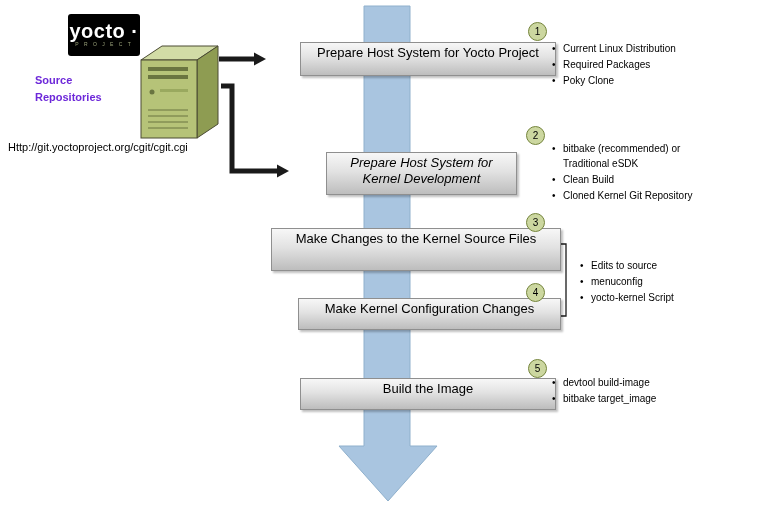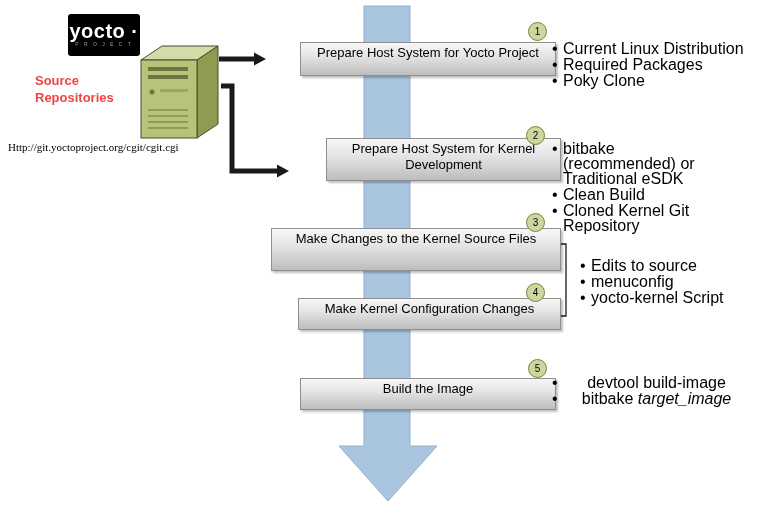--- a/index.html
+++ b/index.html
@@ -16,69 +16,69 @@
   .logo{
     position:absolute;left:68px;top:14px;width:72px;height:42px;
     background:#000;border-radius:3px;
     display:flex;flex-direction:column;align-items:center;justify-content:center;
   }
   .logo-word{color:#fff;font-size:20px;font-weight:bold;letter-spacing:0.5px;line-height:16px;}
   .logo-sub{color:#9aa27a;font-size:5px;letter-spacing:2px;margin-top:2px;}
 
   .src-title{
     position:absolute;left:35px;top:72px;
-    font-size:13px;font-weight:bold;color:#ef4444;
+    font-size:11px;font-weight:bold;color:#6d28d9;
     white-space:pre-line;line-height:17px;
   }
   .src-url{
     position:absolute;left:8px;top:141px;
-    font-size:11px;color:#000;font-family:Liberation Serif, serif;
+    font-size:11px;color:#000;
   }
 
   
   .stepbox{
     position:absolute;
     background:linear-gradient(180deg,#f7f7f7 0%,#e2e2e2 45%,#bdbdbd 100%);
     border:1px solid #8f8f8f;
     box-shadow:1.5px 1.5px 2px rgba(0,0,0,0.25);
     display:flex;align-items:flex-start;justify-content:center;
     text-align:center;font-size:13px;color:#000;line-height:16px;
     box-sizing:border-box;padding:2px 6px;margin-left:36px;
   }
   #box1{left:264px;top:42px;width:256px;height:34px;}
-  #box2{left:290px;top:138px;width:235px;height:43px;}
+  #box2{left:290px;top:152px;width:191px;height:43px;font-style:italic;}
   #box3{left:235px;top:228px;width:290px;height:43px;}
   #box4{left:262px;top:298px;width:263px;height:32px;}
   #box5{left:264px;top:378px;width:256px;height:32px;}
 
   
   .badge{
     position:absolute;width:19px;height:19px;border-radius:50%;
     background:#ccd7a0;border:1px solid #75853c;
     display:flex;align-items:center;justify-content:center;
     font-size:10px;color:#000;box-sizing:border-box;
   }
   #badge1{left:528px;top:22px;}
   #badge2{left:526px;top:126px;}
   #badge3{left:526px;top:213px;}
   #badge4{left:526px;top:283px;}
   #badge5{left:528px;top:359px;}
 
   
   .blist{
     position:absolute;list-style:none;margin:0;padding:0;
-    font-size:16px;color:#000;line-height:15px;
+    font-size:10px;color:#000;line-height:15px;
   }
   .blist li{position:relative;padding-left:13px;margin:0 0 1px 0;}
   .blist li::before{content:"\2022";position:absolute;left:2px;top:0;}
   #list1{left:550px;top:41px;width:200px;}
   #list2{left:550px;top:141px;width:178px;}
   #list34{left:578px;top:258px;width:160px;}
-  #list5{left:550px;top:375px;width:200px;text-align:center;}
-  .ital{font-style:italic;}
+  #list5{left:550px;top:375px;width:200px;}
+  .ital{}
 </style>
 </head>
 <body>
 
 <div class="canvas">
 
   <svg class="gfx" width="769" height="517" viewBox="0 0 769 517">
 
     <polygon points="364,6 410,6 410,446 437,446 388,501 339,446 364,446" fill="#a9c5e0" stroke="#8fb0cc" stroke-width="1"></polygon>
 

